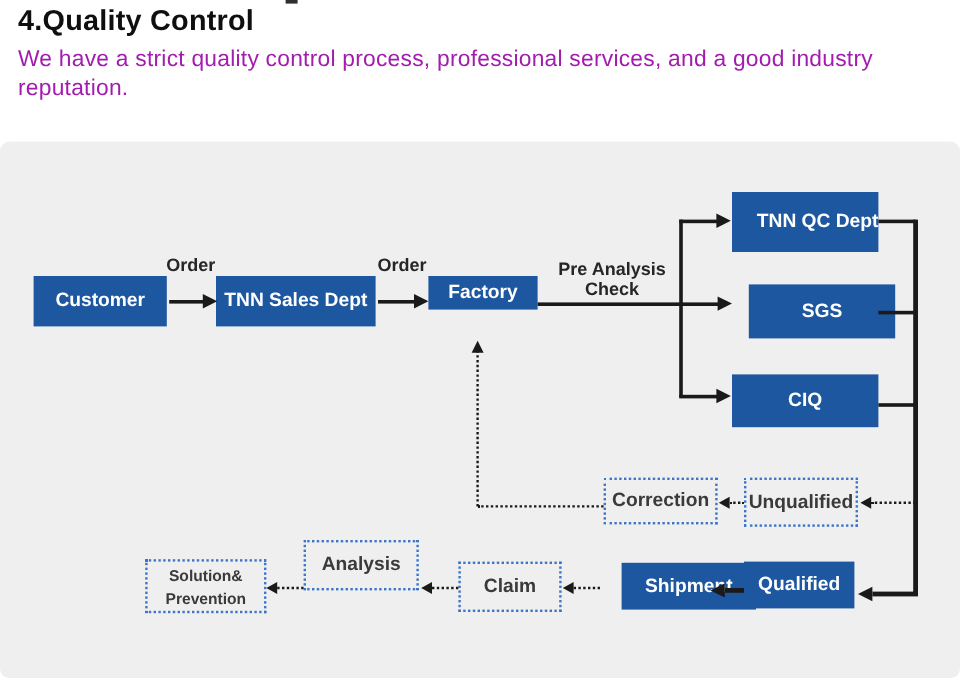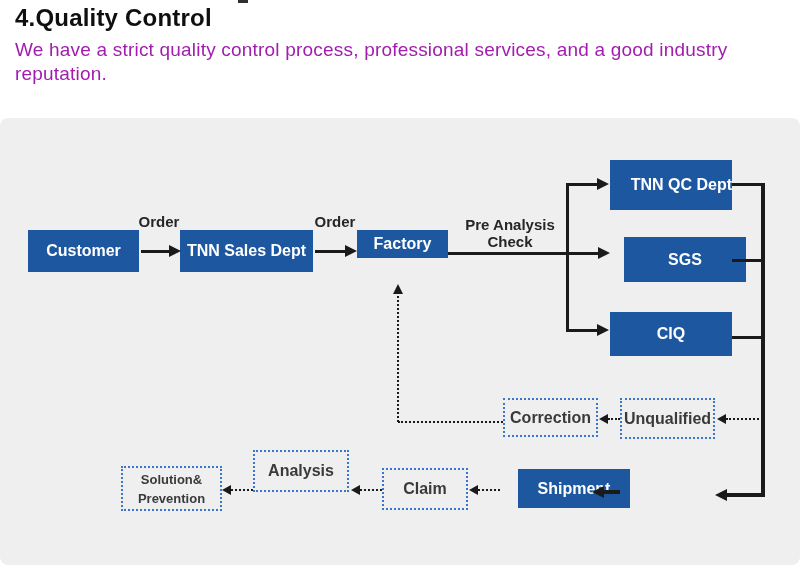--- a/index.html
+++ b/index.html
@@ -76,20 +76,23 @@
       <span>CIQ</span>
     </div>
 
     <div class="node dotted-box" style="left:503px;top:280px;width:95px;height:39px;">
       <span>Correction</span>
     </div>
     <div class="node dotted-box" style="left:620px;top:280px;width:95px;height:41px;">
       <span>Unqualified</span>
     </div>
 
+    <div class="node blue-box" style="left:620px;top:350px;width:92px;height:39px;">
+      <span>Qualified</span>
+    </div>
     <div class="node blue-box" style="left:472px;top:351px;width:112px;height:39px;margin-left:46px;">
       <span>Shipment</span>
     </div>
     <div class="node dotted-box" style="left:382px;top:350px;width:86px;height:42px;">
       <span>Claim</span>
     </div>
     <div class="node dotted-box" style="left:253px;top:332px;width:96px;height:42px;">
       <span>Analysis</span>
     </div>
     <div class="node dotted-box" style="left:121px;top:348px;width:101px;height:45px;font-size:13px;line-height:19px;">

